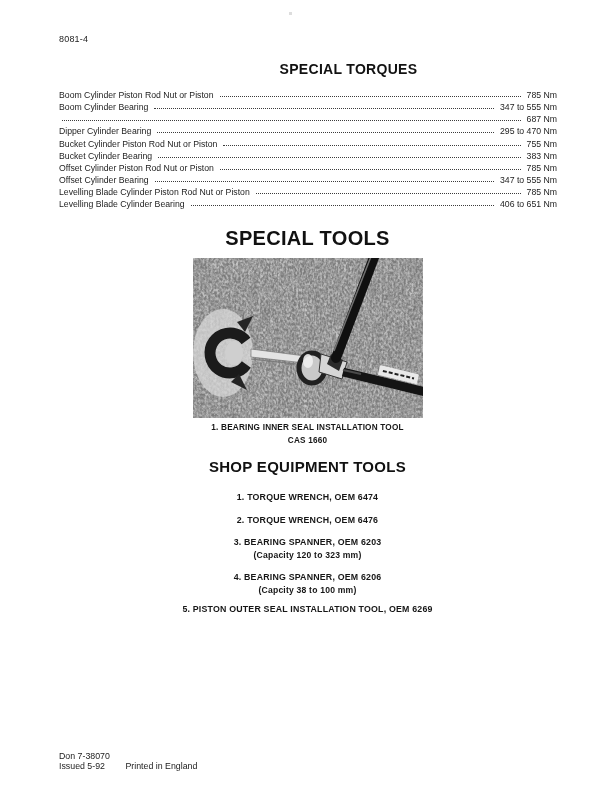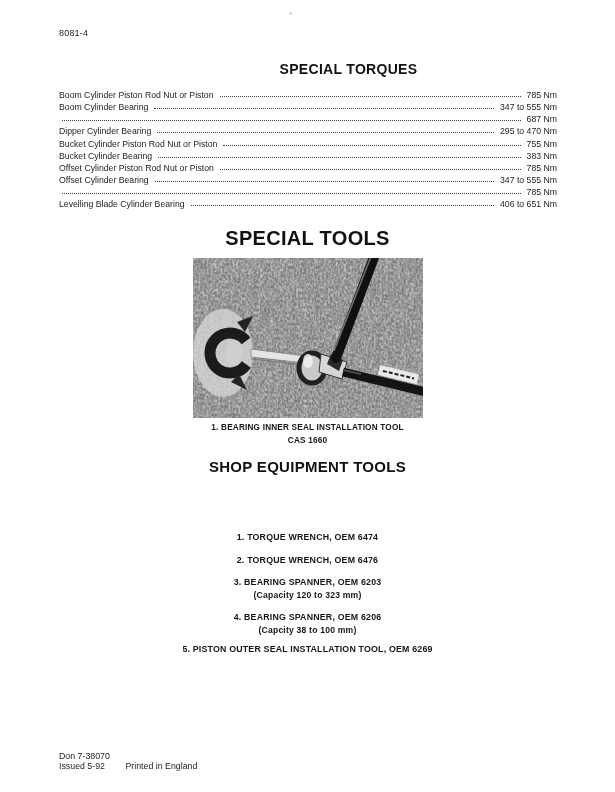--- a/index.html
+++ b/index.html
@@ -1,21 +1,21 @@
 <!DOCTYPE html>
 <html><head>
 <meta charset="utf-8">
 <style>
   html,body { margin:0; padding:0; background:#fff; }
   body { font-family:"Liberation Sans", sans-serif; color:#1d1d1d; }
   .page { position:relative; width:615px; height:792px; background:#ffffff; margin:0 auto; overflow:hidden; }
 
   .reg-mark { position:absolute; left:289px; top:12px; width:3px; height:3px; background:#ddd; }
 
-  .page-code { position:absolute; left:59px; top:28px; font-size:9px; letter-spacing:0.2px; }
+  .page-code { position:absolute; left:59px; top:34px; font-size:9px; letter-spacing:0.2px; }
 
   .heading { position:absolute; left:0; width:100%; text-align:center;
              font-weight:700; color:#111; letter-spacing:0.3px; }
   .h-torques { top:61px; font-size:14px;margin-left:41px; }
   .h-tools   { top:227px; font-size:20px; }
   .h-shop    { top:458px; font-size:15px; }
 
   .torque-list { position:absolute; left:59px; right:58px; top:89px; }
   .torque-row { display:flex; align-items:baseline; line-height:12.15px; font-size:8.7px; }
   .t-label { white-space:nowrap; padding-right:3px; }
@@ -25,21 +25,21 @@
   .photo-figure { position:absolute; left:193px; top:258px; width:230px; height:160px; }
   .photo-figure svg { display:block; }
 
   .caption { position:absolute; left:0; width:100%; text-align:center;
              font-size:8.2px; font-weight:700; letter-spacing:0.2px; color:#161616; }
   .caption-1 { top:423px; }
   .caption-2 { top:436px; }
 
   .tools-list { position:absolute; left:0; top:489px; width:100%; height:135px; }
   .tool-line { position:absolute; left:0; width:100%; text-align:center;
-               font-size:8.8px; font-weight:700; letter-spacing:0.2px; color:#161616;margin-top:40px; }
+               font-size:8.8px; font-weight:700; letter-spacing:0.2px; color:#161616; }
   .tool-note { font-weight:700; font-size:8.6px; }
   .tl-1 { top:3px; }  .tl-2 { top:26px; }
   .tl-3 { top:48px; } .tl-3n { top:61px; }
   .tl-4 { top:83px; } .tl-4n { top:96px; }
   .tl-5 { top:115px; }
 
   .footer { position:absolute; left:59px; right:58px; top:751px;
             display:flex; justify-content:space-between; font-size:8.8px; color:#222;flex-direction:column; }
   .footer-right span + span { margin-left:18px; }
 </style>
@@ -88,20 +88,21 @@
       <span class="t-label">Offset Cylinder Piston Rod Nut or Piston</span>
       <span class="t-leader"></span>
       <span class="t-value">785 Nm</span>
     </div>
     <div class="torque-row">
       <span class="t-label">Offset Cylinder Bearing</span>
       <span class="t-leader"></span>
       <span class="t-value">347 to 555 Nm</span>
     </div>
     <div class="torque-row">
+      <span class="t-label">Levelling Blade Cylinder Piston Rod Nut or Piston</span>
       <span class="t-leader"></span>
       <span class="t-value">785 Nm</span>
     </div>
     <div class="torque-row">
       <span class="t-label">Levelling Blade Cylinder Bearing</span>
       <span class="t-leader"></span>
       <span class="t-value">406 to 651 Nm</span>
     </div>
   </div>
 

